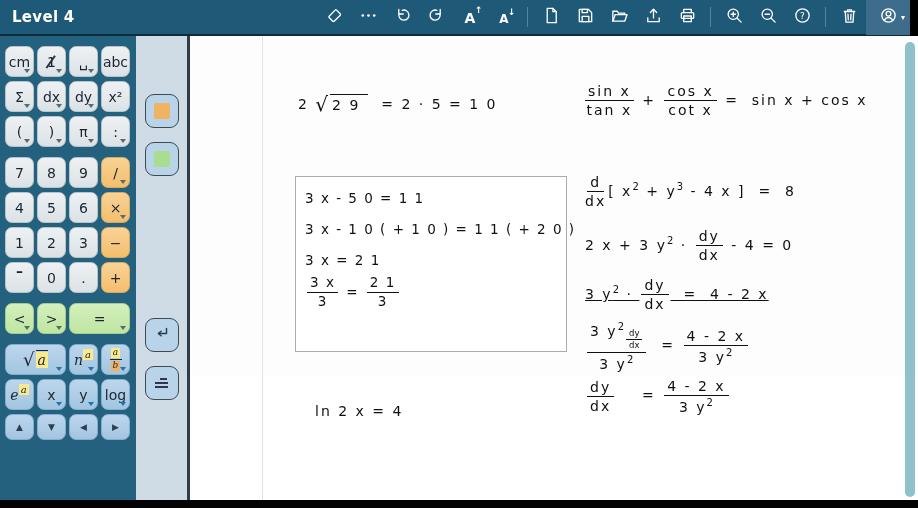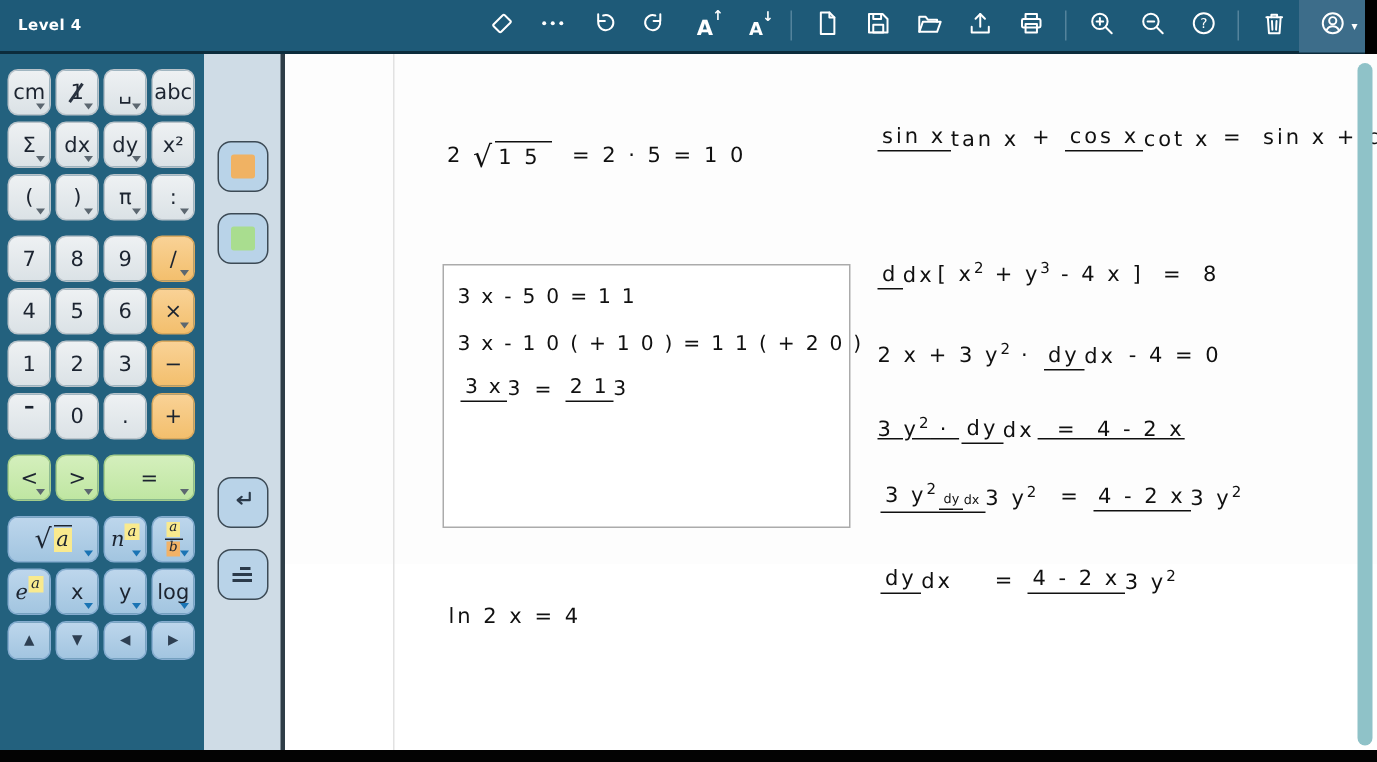--- a/index.html
+++ b/index.html
@@ -2,21 +2,21 @@
 <html><head>
 <meta charset="utf-8">
 <style>
   html,body{margin:0;padding:0;}
   body{width:918px;height:508px;position:relative;overflow:hidden;background:#fff;
        font-family:"DejaVu Sans","Liberation Sans",sans-serif;}
 
   
   #titlebar{position:absolute;left:0;top:0;width:918px;height:36px;background:#1e5a78;
             display:flex;align-items:center;border-bottom:2px solid #0c2c3c;box-sizing:border-box;}
-  #titlebar .title{color:#fff;font-weight:bold;font-size:10px;margin-left:12px;letter-spacing:.3px;}
+  #titlebar .title{color:#fff;font-weight:bold;font-size:15px;margin-left:12px;letter-spacing:.3px;}
   #toolbar{margin-left:auto;display:flex;align-items:center;height:100%;}
   .tbtn{width:34px;height:34px;display:flex;align-items:center;justify-content:center;cursor:pointer;position:relative;}
   .tbtn svg{width:19px;height:19px;}
   .tbtn svg *{stroke:#fff;fill:none;stroke-width:1.4;stroke-linecap:round;stroke-linejoin:round;}
   .tbtn svg .fill{fill:#fff;stroke:none;}
   .tbtn svg text{fill:#fff;stroke:none;font-family:"DejaVu Sans",sans-serif;}
   .tb-div{width:1px;height:20px;background:#54839c;margin:0 6px;}
   .aic{color:#fff;font-size:14px;font-weight:bold;position:relative;}
   .aic em{font-style:normal;font-size:9px;position:absolute;top:-5px;right:-7px;}
   .user-btn{width:52px;background:#3d6d8a;height:36px;}
@@ -71,21 +71,21 @@
   .lines-ic i:nth-child(3){width:13px;}
 
   
   #canvas{position:absolute;left:190px;top:36px;width:728px;height:340px;background:#fdfdfd;}
   #page-edge{position:absolute;left:72px;top:0;width:1px;height:464px;background:#e2e2e2;}
   #scrollbar{position:absolute;right:3px;top:6px;width:10px;height:455px;background:#8fc2c8;border-radius:5px;cursor:pointer;}
   #black-bottom{position:absolute;left:0;top:500px;width:918px;height:8px;background:#030303;}
 
   
   .math{position:absolute;font-size:14px;color:#101010;letter-spacing:2px;white-space:pre;}
-  .math .frac{display:inline-flex;flex-direction:row;align-items:center;vertical-align:middle;
+  .math .frac{display:inline-flex;flex-direction:column;align-items:center;vertical-align:middle;
               margin:0 2px;line-height:1.15;}
   .math .frac .num{border-bottom:1.5px solid #101010;padding:0 3px 1px;}
   .math .frac .den{padding-top:1px;}
   .math .frac .frac{font-size:8.5px;letter-spacing:0;margin:0 1px;vertical-align:baseline;}
   .math sup{font-size:10px;letter-spacing:1px;}
   .math sub{font-size:9.5px;letter-spacing:1px;font-family:"DejaVu Serif","Liberation Serif",serif;font-style:italic;}
   .math .sqrt{display:inline-flex;align-items:flex-start;vertical-align:middle;}
   .math .sqrt .rsign{font-size:20px;line-height:1.05;}
   .math .sqrt .rbody{border-top:1.6px solid #101010;padding:2px 8px 0 2px;}
   .math .cursor{display:inline-block;width:11px;height:19px;border-left:3px solid #a7e3a1;
@@ -96,21 +96,21 @@
   #eq-box .math{position:static;display:flex;align-items:center;min-height:31px;font-size:13.5px;letter-spacing:1.5px;}
 
   
   #eq-sqrt{left:108px;top:58px;}
   #eq-trig{left:393px;top:47px;}
   #eq-d1{left:393px;top:138px;}
   #eq-d2{left:395px;top:192px;}
   #eq-d3{left:395px;top:241px;text-decoration:underline;}
   #eq-d4{left:395px;top:285px;}
   #eq-d5{left:395px;top:342px;}
-  #eq-ln{left:109px;top:367px;text-align:center;}
+  #eq-ln{left:125px;top:367px;text-align:center;}
   #eq-log{left:106px;top:394px;}
 </style>
 </head>
 <body>
 
 <div id="titlebar">
   <span class="title">Level 4</span>
   <div id="toolbar">
       <div class="tbtn">
         <span><svg viewBox="0 0 20 20">
@@ -396,26 +396,27 @@
         <i></i>
         <i></i>
         <i></i>
       </span>
     </div>
   </div>
 
 <div id="canvas">
   <div id="page-edge"></div>
 
-  <div class="math" id="eq-sqrt">2 <span class="sqrt"><span class="rsign">√</span><span class="rbody">1 5</span></span>  = 2 · 5 = 1 0</div>
+  <div class="math" id="eq-sqrt">2 <span class="sqrt"><span class="rsign">√</span><span class="rbody">2 9</span></span>  = 2 · 5 = 1 0</div>
   <div class="math" id="eq-trig"><span class="frac"><span class="num">sin x</span><span class="den">tan x</span></span> + <span class="frac"><span class="num">cos x</span><span class="den">cot x</span></span> =  sin x + cos x</div>
 
   <div id="eq-box">
       <div class="math">3 x - 5 0 = 1 1</div>
       <div class="math">3 x - 1 0 ( + 1 0 ) = 1 1 ( + 2 0 )</div>
+      <div class="math">3 x = 2 1</div>
       <div class="math"><span class="frac"><span class="num">3 x</span><span class="den">3</span></span> = <span class="frac"><span class="num">2 1</span><span class="den">3</span></span></div>
     </div>
 
   <div class="math" id="eq-d1"><span class="frac"><span class="num">d</span><span class="den">dx</span></span>[ x<sup>2</sup> + y<sup>3</sup> - 4 x ]  =  8</div>
   <div class="math" id="eq-d2">2 x + 3 y<sup>2</sup> · <span class="frac"><span class="num">dy</span><span class="den">dx</span></span> - 4 = 0</div>
   <div class="math" id="eq-d3">3 y<sup>2</sup> · <span class="frac"><span class="num">dy</span><span class="den">dx</span></span>  =  4 - 2 x</div>
   <div class="math" id="eq-d4"><span class="frac"><span class="num">3 y<sup>2</sup><span class="frac"><span class="num">dy</span><span class="den">dx</span></span></span><span class="den">3 y<sup>2</sup></span></span>  = <span class="frac"><span class="num">4 - 2 x</span><span class="den">3 y<sup>2</sup></span></span></div>
   <div class="math" id="eq-d5"><span class="frac"><span class="num">dy</span><span class="den">dx</span></span>    = <span class="frac"><span class="num">4 - 2 x</span><span class="den">3 y<sup>2</sup></span></span></div>
 
   <div class="math" id="eq-ln">ln 2 x = 4</div>

